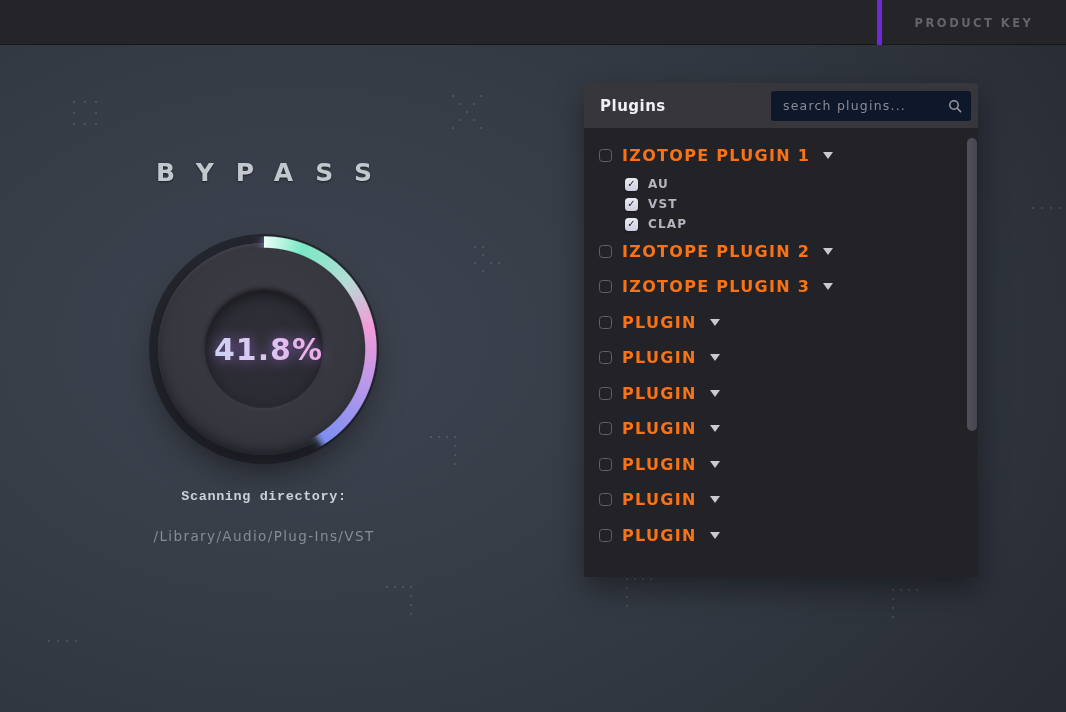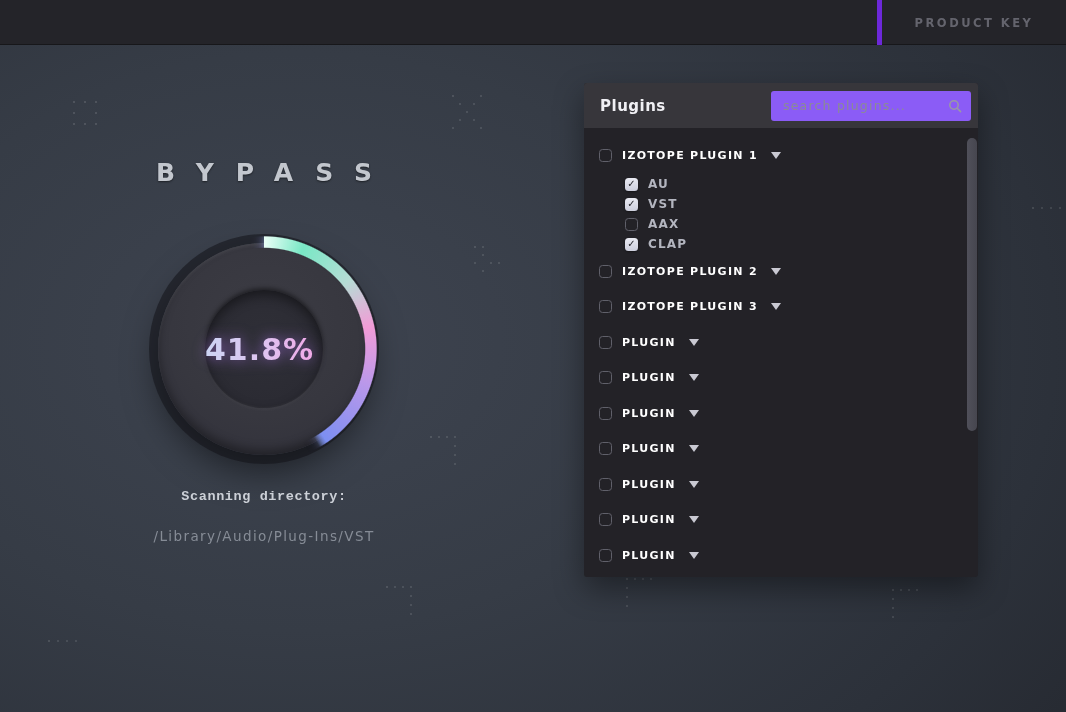--- a/index.html
+++ b/index.html
@@ -69,21 +69,21 @@
   }
   .dial-inner{
     position:absolute; left:47px; top:47px; width:118px; height:118px;
     border-radius:50%;
     background:radial-gradient(circle at 50% 42%, #2f2f37 0%, #2b2b33 70%, #292930 100%);
     box-shadow:
       0 -2px 4px rgba(0,0,0,.45),
       0 2px 3px rgba(255,255,255,.05),
       inset 0 5px 12px rgba(0,0,0,.45),
       inset 0 -1px 2px rgba(255,255,255,.04);
-    display:flex; align-items:center; justify-content:flex-start;
+    display:flex; align-items:center; justify-content:flex-end;
   }
   .dial-pct{
     font-size:30px; font-weight:bold; letter-spacing:1px;
     background:linear-gradient(90deg,#ccd4f4 0%,#dfc2f0 55%,#f0a9e7 100%);
     -webkit-background-clip:text; background-clip:text; color:transparent;
     filter:drop-shadow(0 0 7px rgba(186,124,255,.6));
   }
 
   .scan-label{
     position:absolute; left:0; top:489px; width:528px; text-align:center;
@@ -103,21 +103,21 @@
   .panel-header{
     position:absolute; left:0; top:0; width:100%; height:45px;
     background:#37363b; border-radius:3px 3px 0 0;
     display:flex; align-items:center; padding:0 7px 0 16px;
   }
   .panel-title{ color:#f0f0f4; font-size:15px; font-weight:bold; letter-spacing:.5px; }
   .search{
     margin-left:auto; position:relative; width:200px; height:30px;
   }
   .search input{
-    width:100%; height:100%; background:#8b5cf6; border:none; border-radius:3px;
+    width:100%; height:100%; background:#0f172a; border:none; border-radius:3px;
     color:#dcdce4; font-family:inherit; font-size:12.5px; letter-spacing:1.2px;
     padding:0 30px 0 12px; outline:none;
   }
   .search input::placeholder{ color:#8b8b95; }
   .search-icon{
     position:absolute; right:9px; top:8px; width:14px; height:14px; pointer-events:none;
   }
 
   .plugin-list{
     position:absolute; left:0; top:45px; width:100%; height:449px;
@@ -134,21 +134,21 @@
     display:flex; align-items:center; justify-content:center;
   }
   .checkbox.checked{
     border:none; background:linear-gradient(180deg,#e9eaf2,#cdcfdd);
     box-shadow:0 1px 2px rgba(0,0,0,.4);
   }
   .checkbox.checked::after{
     content:"✓"; color:#26262c; font-size:10px; font-weight:bold; line-height:1;
   }
   .plugin-label{
-    color:#ffffff; font-size:11px; font-weight:bold; letter-spacing:1.3px;
+    color:#f97316; font-size:16px; font-weight:bold; letter-spacing:1.3px;
   }
   .sub-row .plugin-label{ color:#b3b5bf; font-size:12px; letter-spacing:1.2px; }
   .chevron{
     width:0; height:0; margin-left:13px; cursor:pointer;
     border-left:5.5px solid transparent; border-right:5.5px solid transparent;
     border-top:7px solid #c9c9d2;
   }
 
   .scrollbar-thumb{
     position:absolute; left:383px; top:55px; width:10px; height:293px;
@@ -251,24 +251,20 @@
         <div class="sublist">
           <div class="sub-row">
             <span class="checkbox checked"></span>
             <span class="plugin-label">AU</span>
           </div>
           <div class="sub-row">
             <span class="checkbox checked"></span>
             <span class="plugin-label">VST</span>
           </div>
           <div class="sub-row">
-            <span class="checkbox"></span>
-            <span class="plugin-label">AAX</span>
-          </div>
-          <div class="sub-row">
             <span class="checkbox checked"></span>
             <span class="plugin-label">CLAP</span>
           </div>
         </div>
         <div class="plugin-row">
           <span class="checkbox"></span>
           <span class="plugin-label">IZOTOPE PLUGIN 2</span>
           <span class="chevron"></span>
         </div>
         <div class="plugin-row">

